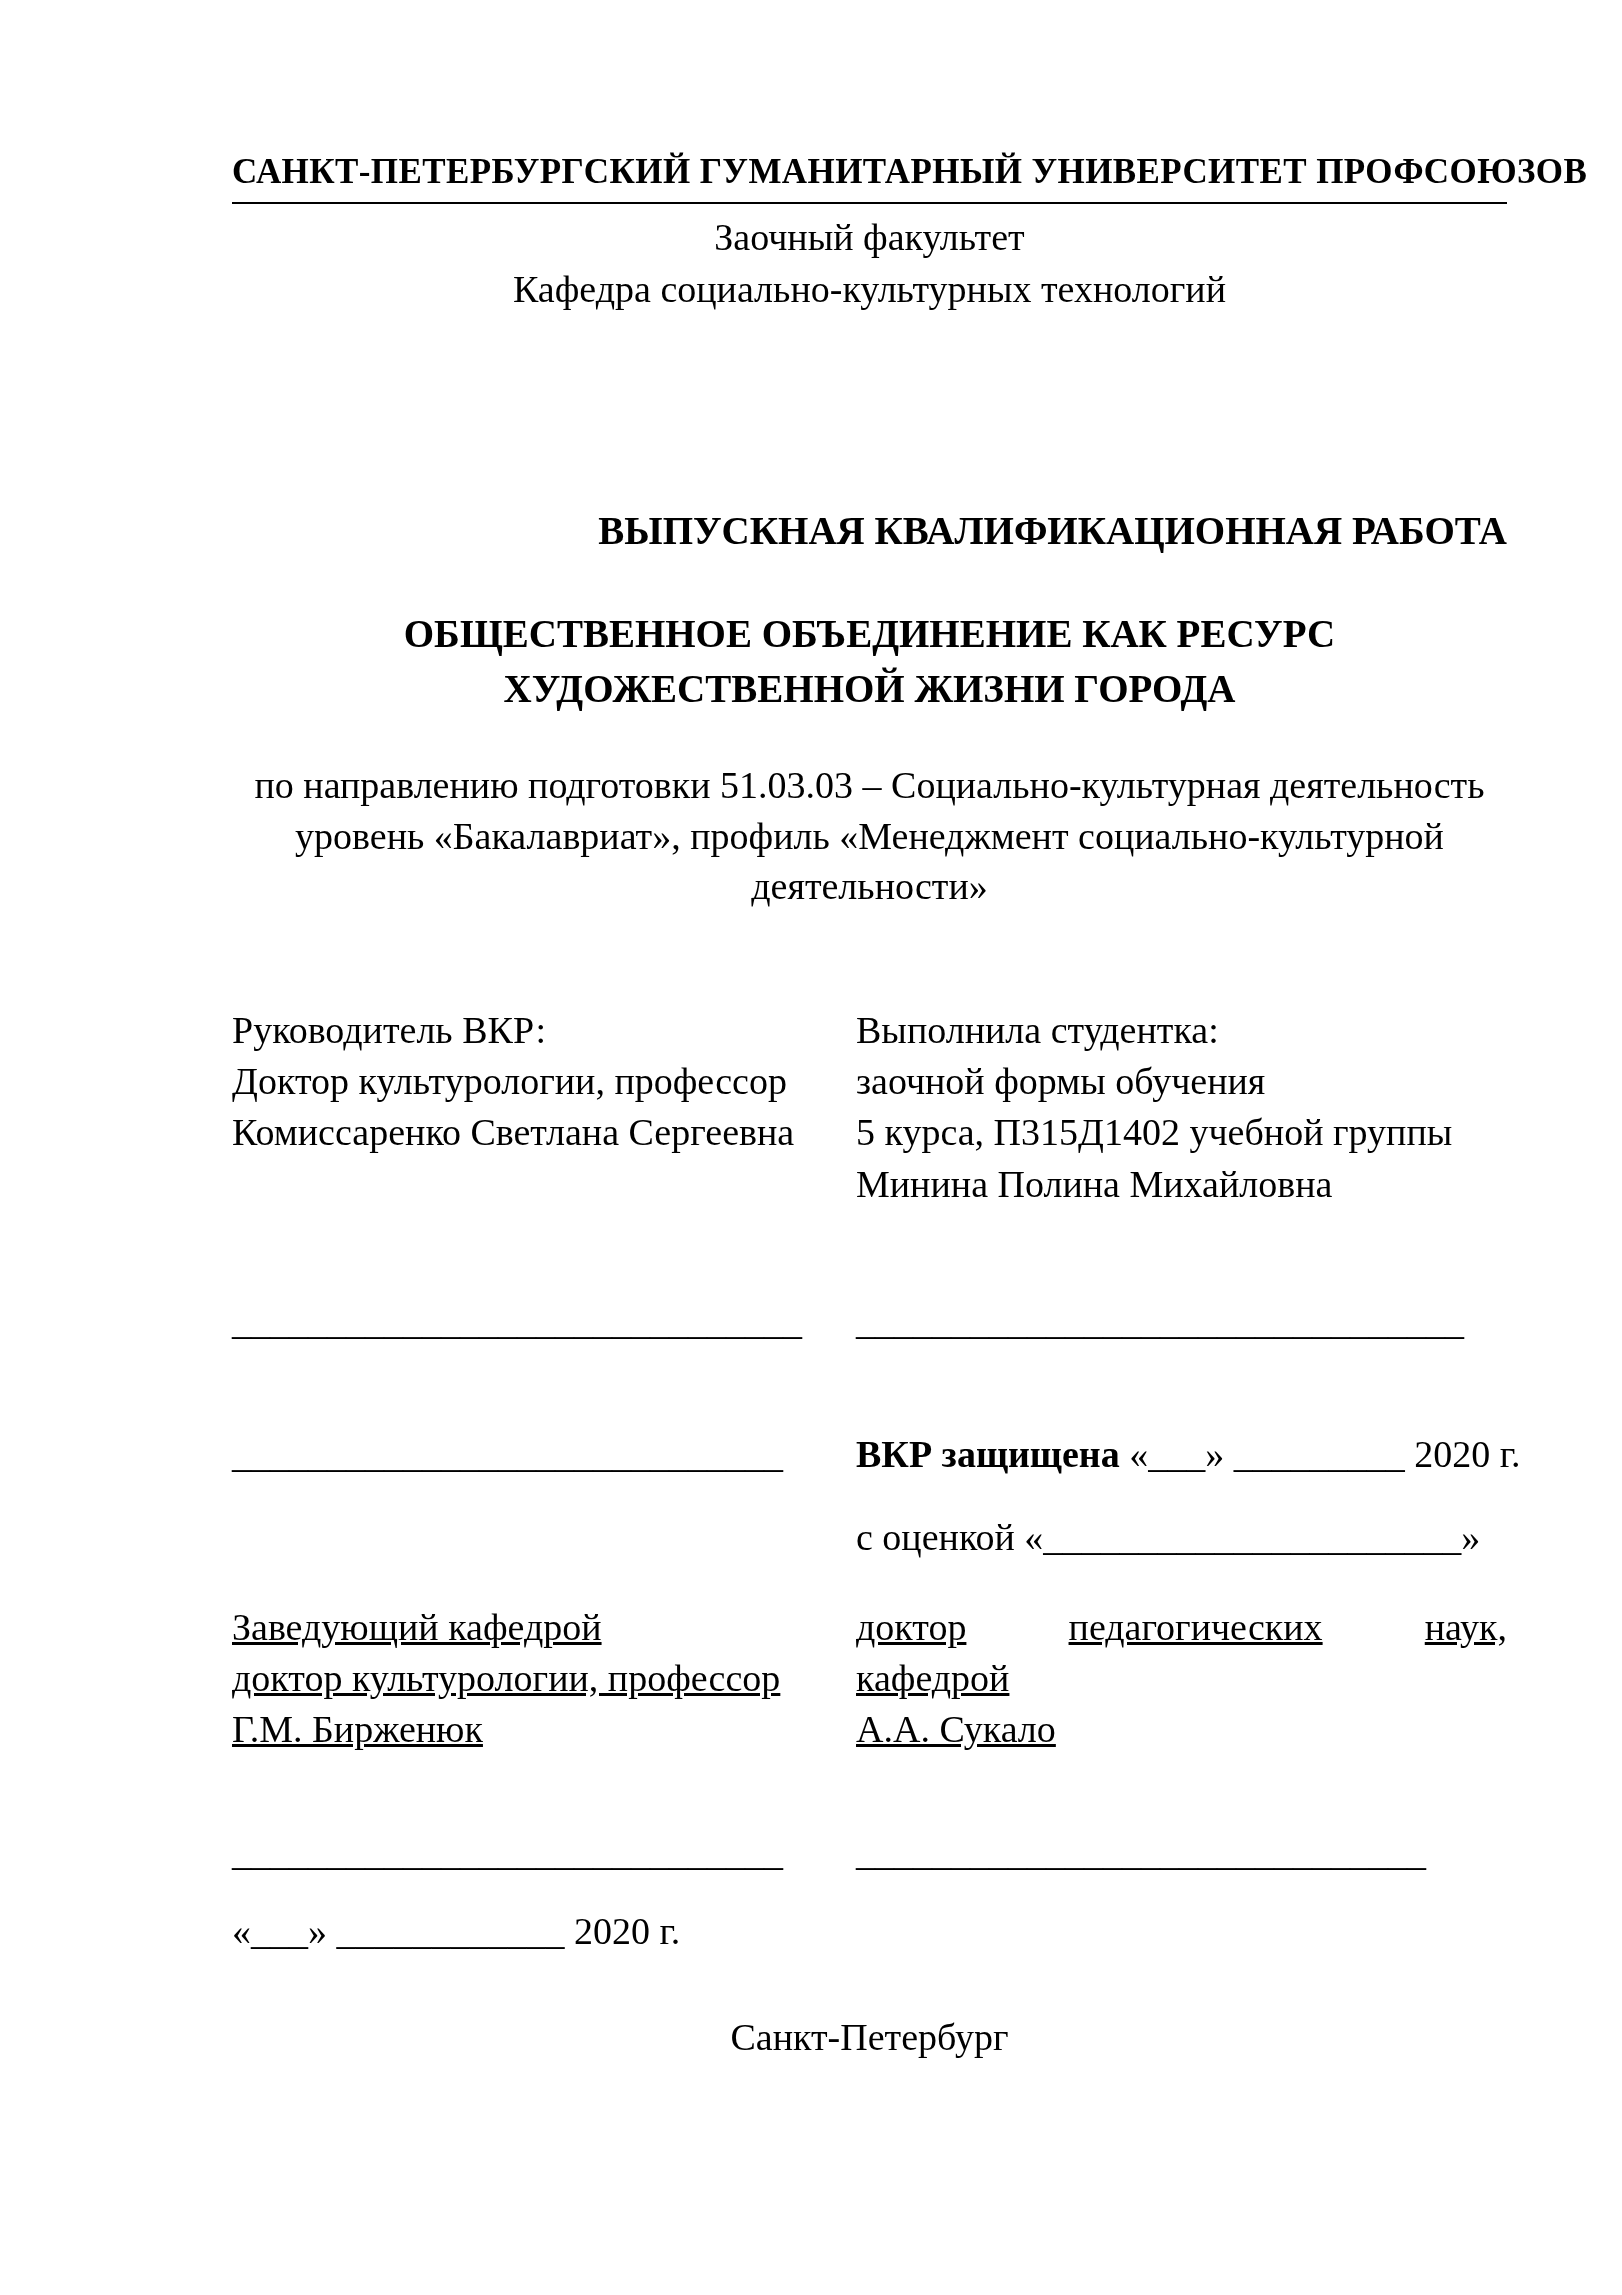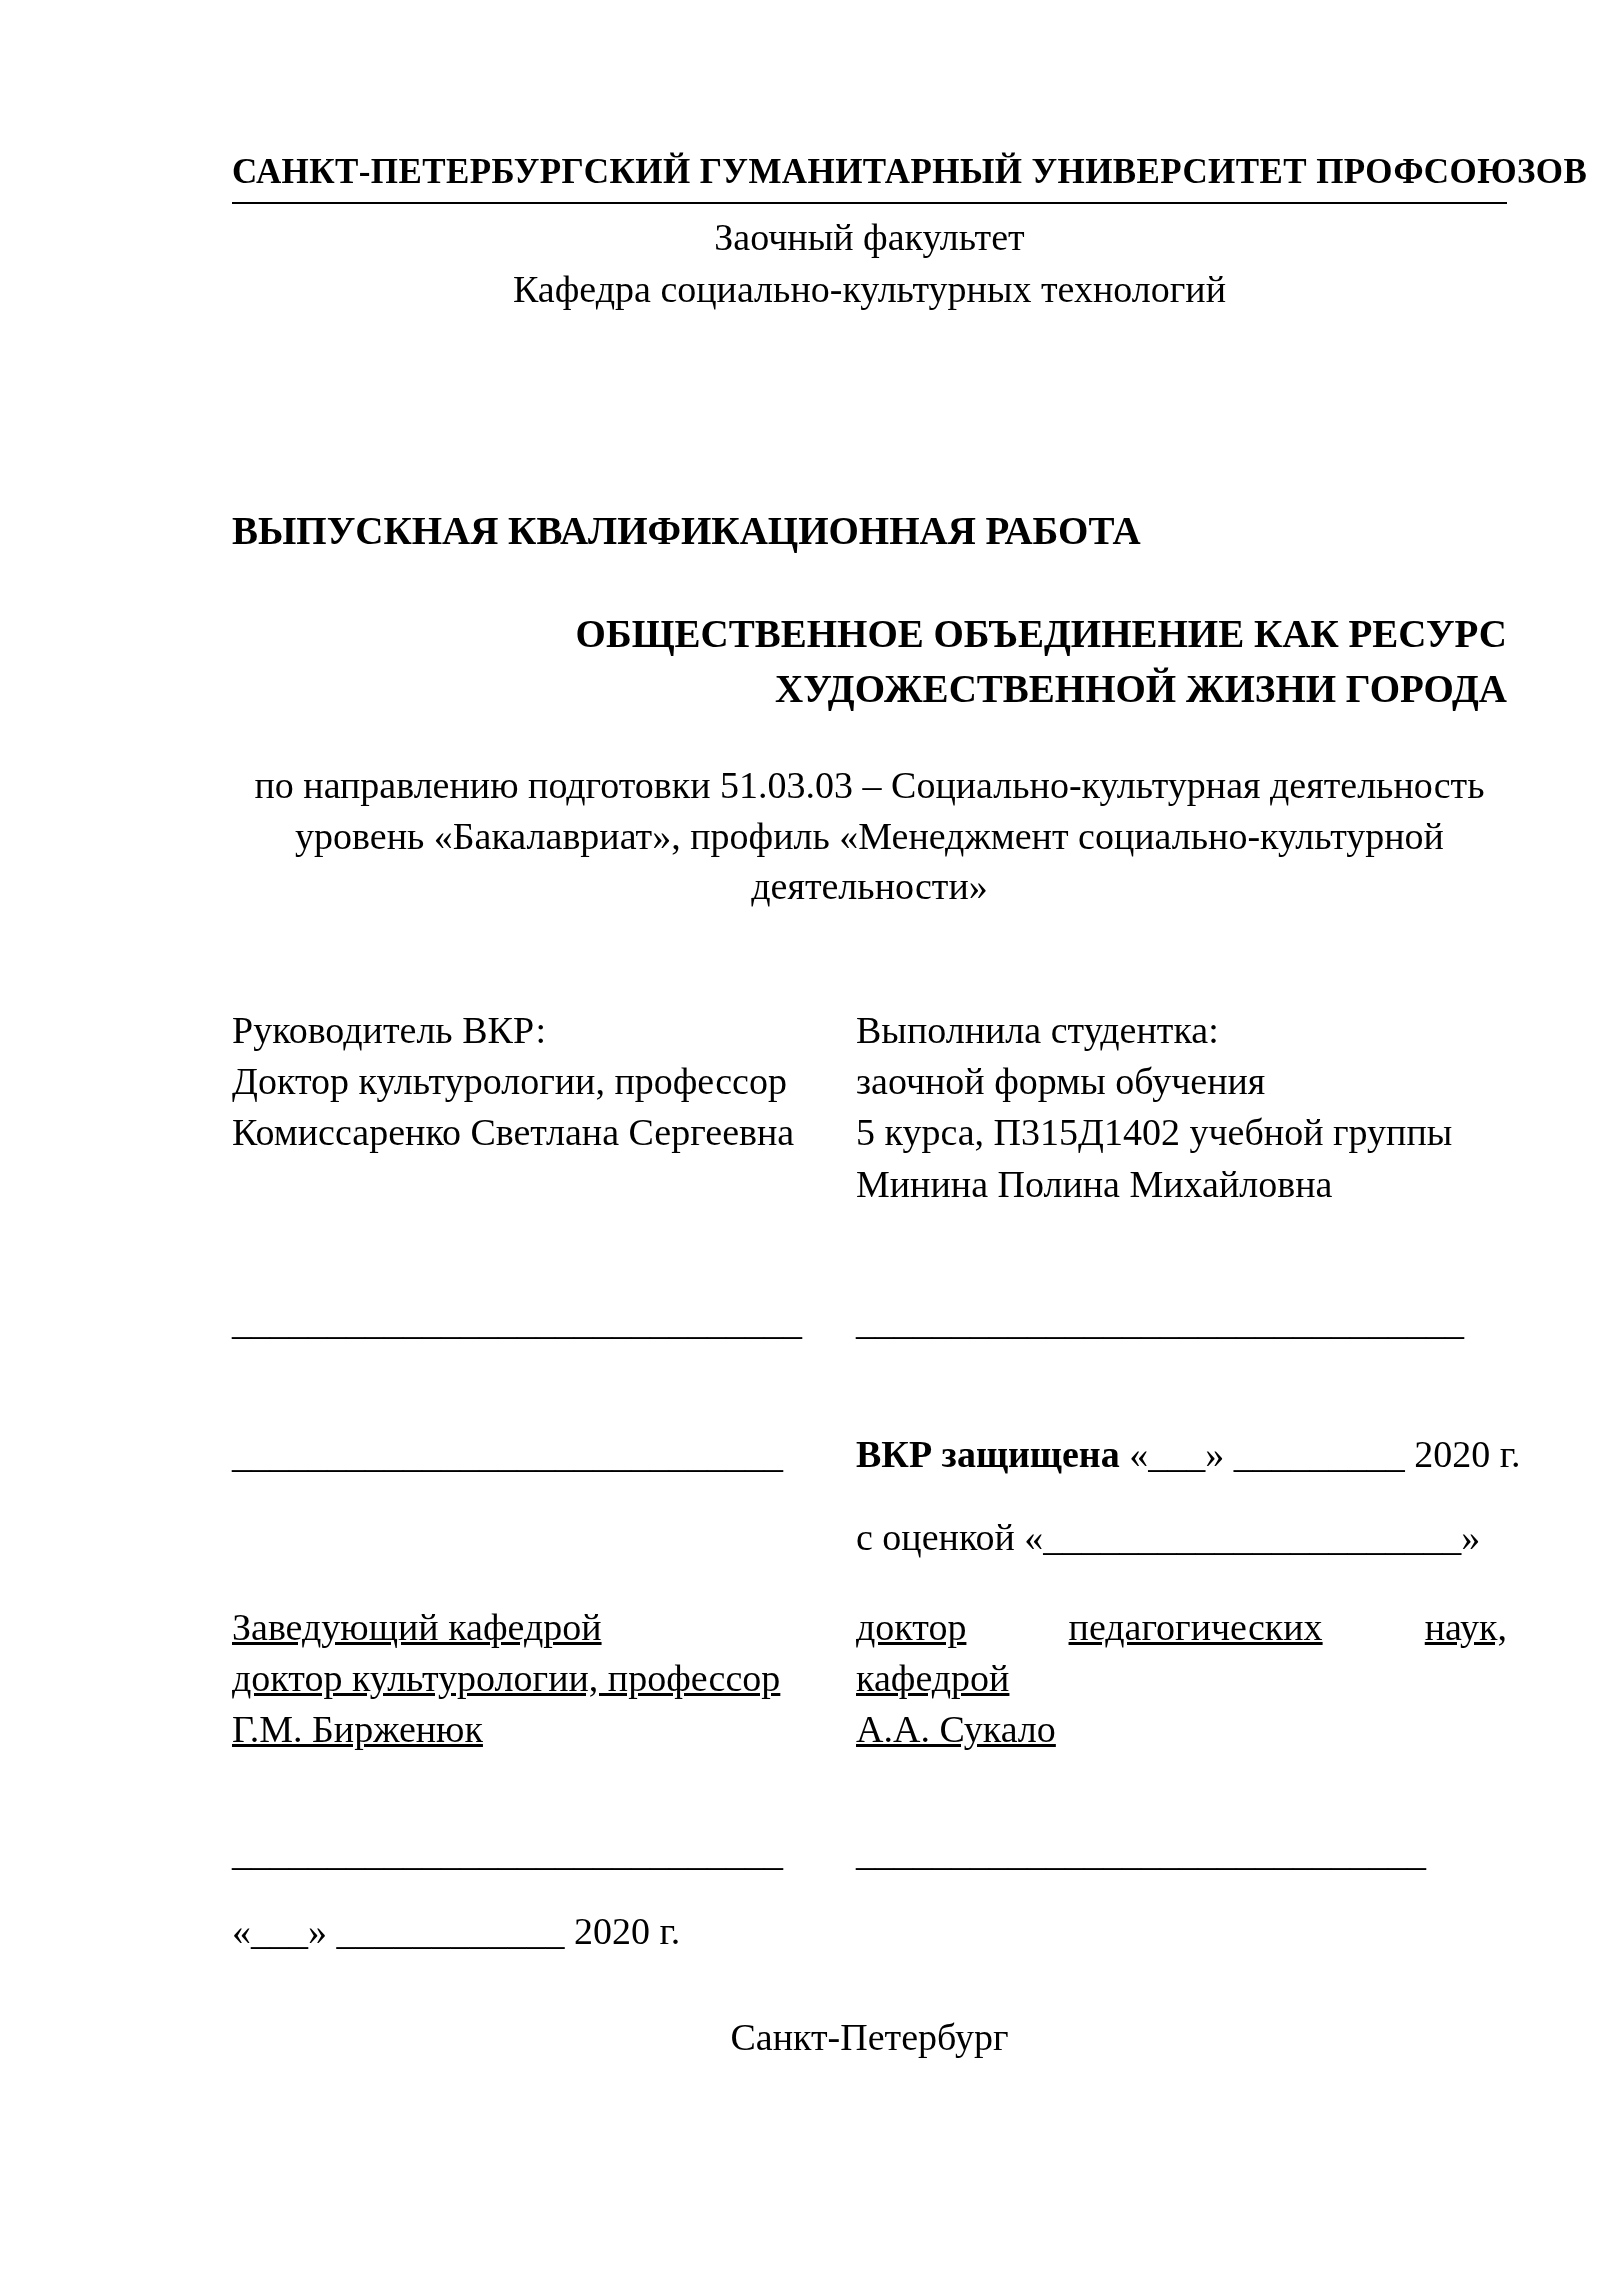--- a/index.html
+++ b/index.html
@@ -37,28 +37,28 @@
   .header-sub {
     text-align: center;
     line-height: 1.38;
   }
   .faculty { margin-top: 6.3px; }
 
   .work-type {
     margin-top: 188px;
     font-size: 39px;
     font-weight: bold;
-    text-align: left;
+    text-align: right;
     line-height: 1.4;
   }
   .work-title {
     margin-top: 49px;
     font-size: 39px;
     font-weight: bold;
-    text-align: right;
+    text-align: center;
     line-height: 1.4;
   }
   .program {
     margin-top: 44px;
     text-align: center;
     line-height: 1.32;
   }
 
   .row { display: flex; line-height: 1.35; }
   .col-left { flex: 0 0 624px; width: 624px; }

